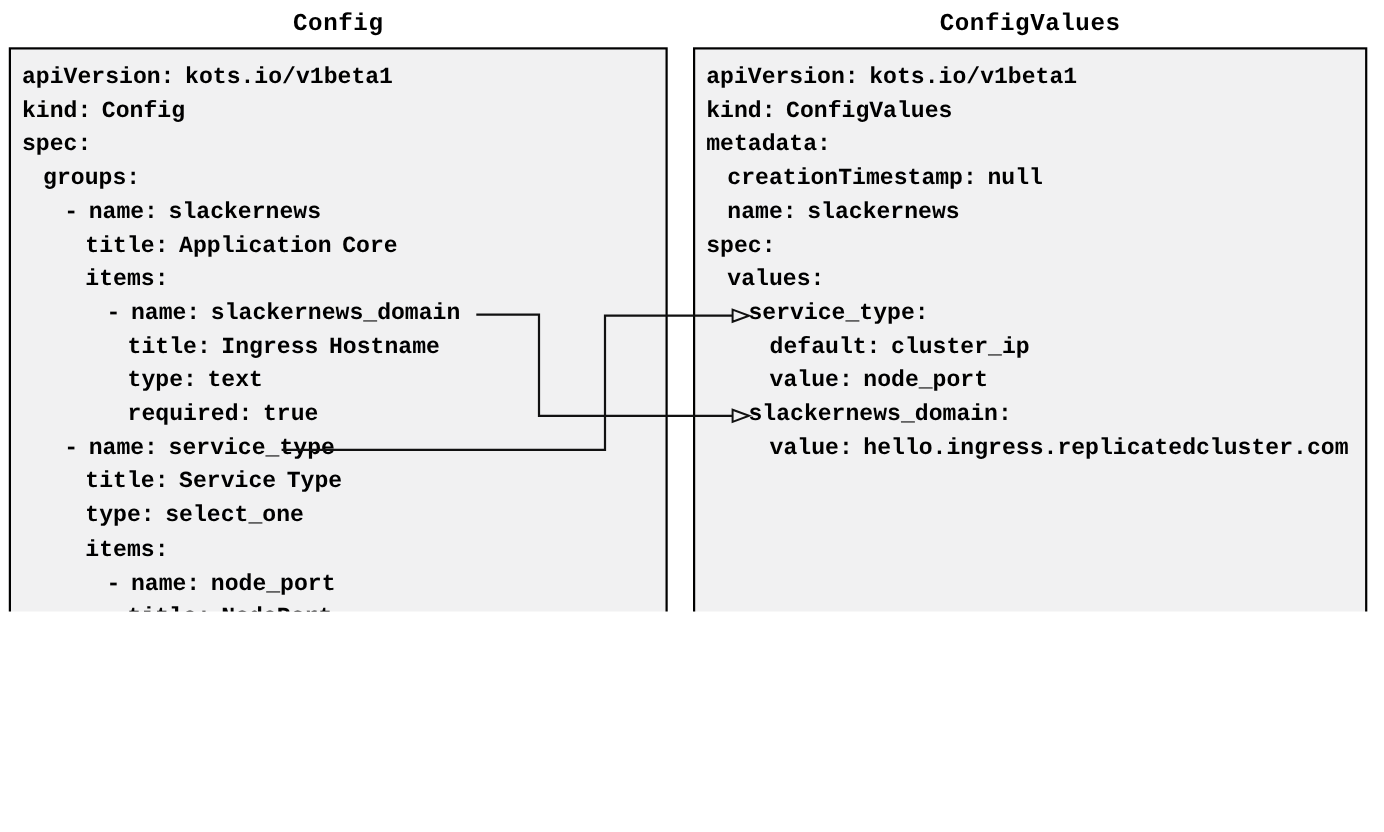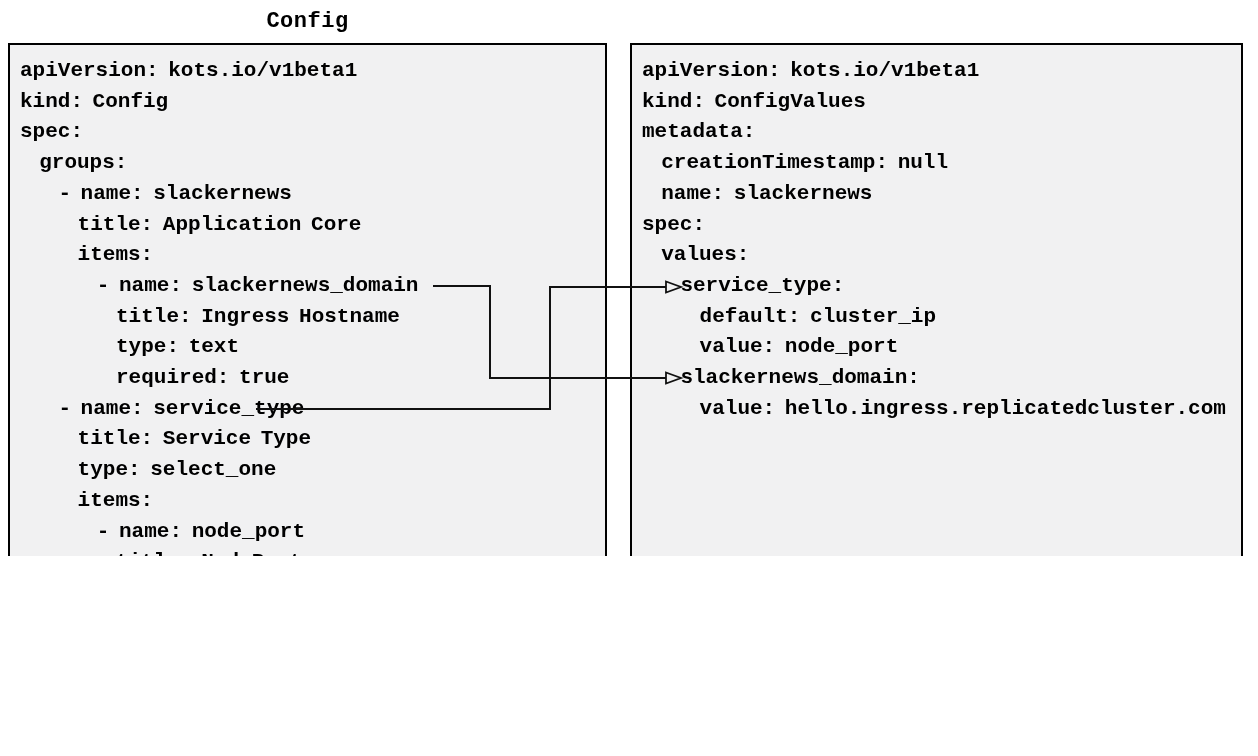--- a/index.html
+++ b/index.html
@@ -73,20 +73,21 @@
     stroke-linejoin: miter;
   }
 </style>
 </head>
 <body>
 
 <div class="stage">
 
   <div class="panel-title left">Config</div>
 
+  <div class="panel-title right">ConfigValues</div>
 
   <div class="panel left">
     <pre>apiVersion: kots.io/v1beta1
 kind: Config
 spec:
   groups:
     - name: slackernews
       title: Application Core
       items:
         - name: slackernews_domain

